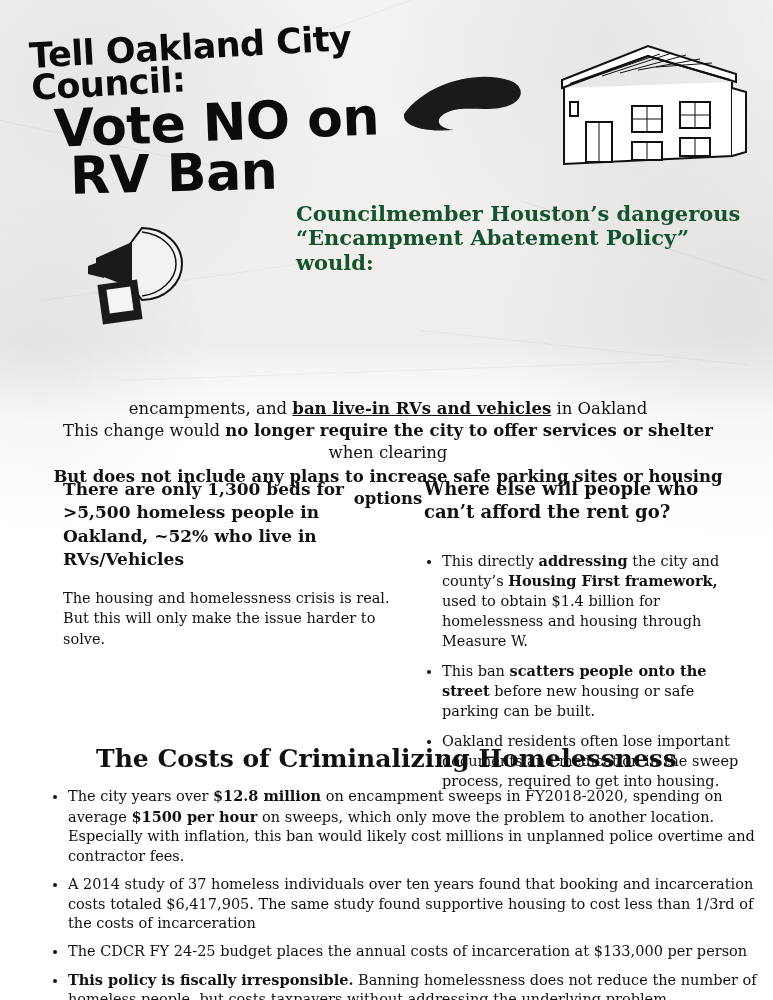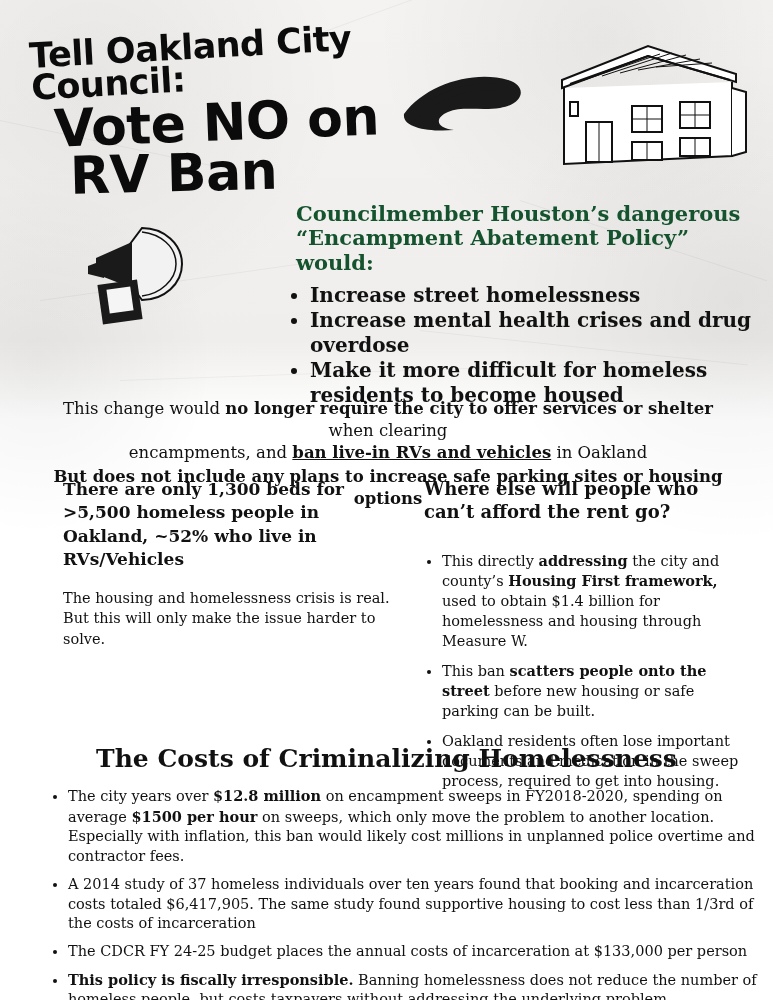--- a/index.html
+++ b/index.html
@@ -276,33 +276,28 @@
     <path d="M18,40 L54,24 L54,70 L18,56 Z" fill="#1a1a1a"></path>
     <path d="M10,48 L26,42 L26,60 L10,56 Z" fill="#1a1a1a"></path>
     <rect x="22" y="64" width="40" height="40" fill="#1a1a1a" transform="rotate(-8 42 84)"></rect>
     <rect x="30" y="70" width="24" height="24" fill="#f5f5f5" transform="rotate(-8 42 82)"></rect>
   </g>
 </svg>
 
 <div class="subhead">
   <div class="line">Councilmember Houston’s dangerous</div>
   <div class="line">“Encampment Abatement Policy” would:</div>
-  <ul class="bullets-top">
-    <li>Increase street homelessness</li>
-    <li>Increase mental health crises and drug overdose</li>
-    <li>Make it more difficult for homeless residents to become housed</li>
-  </ul>
 </div>
 
 <div class="statement">
   <div>
-    <span>This change would </span><b>no longer require the city to offer services or shelter</b><span> when clearing</span>
+    <span>encampments, and </span><b class="u">ban live-in RVs and vehicles</b><span> in Oakland</span>
   </div>
   <div>
-    <span>encampments, and </span><b class="u">ban live-in RVs and vehicles</b><span> in Oakland</span>
+    <span>This change would </span><b>no longer require the city to offer services or shelter</b><span> when clearing</span>
   </div>
   <div class="l3">But does not  include any plans to increase safe parking sites or  housing options</div>
 </div>
 
 <div class="col-left">
   <p class="lead">There are only 1,300 beds for &gt;5,500 homeless people in Oakland, ~52% who live in RVs/Vehicles</p>
   <p class="small-note">The housing and homelessness crisis is real. But this will only make the issue harder to solve.</p>
 </div>
 
 <div class="col-right">

